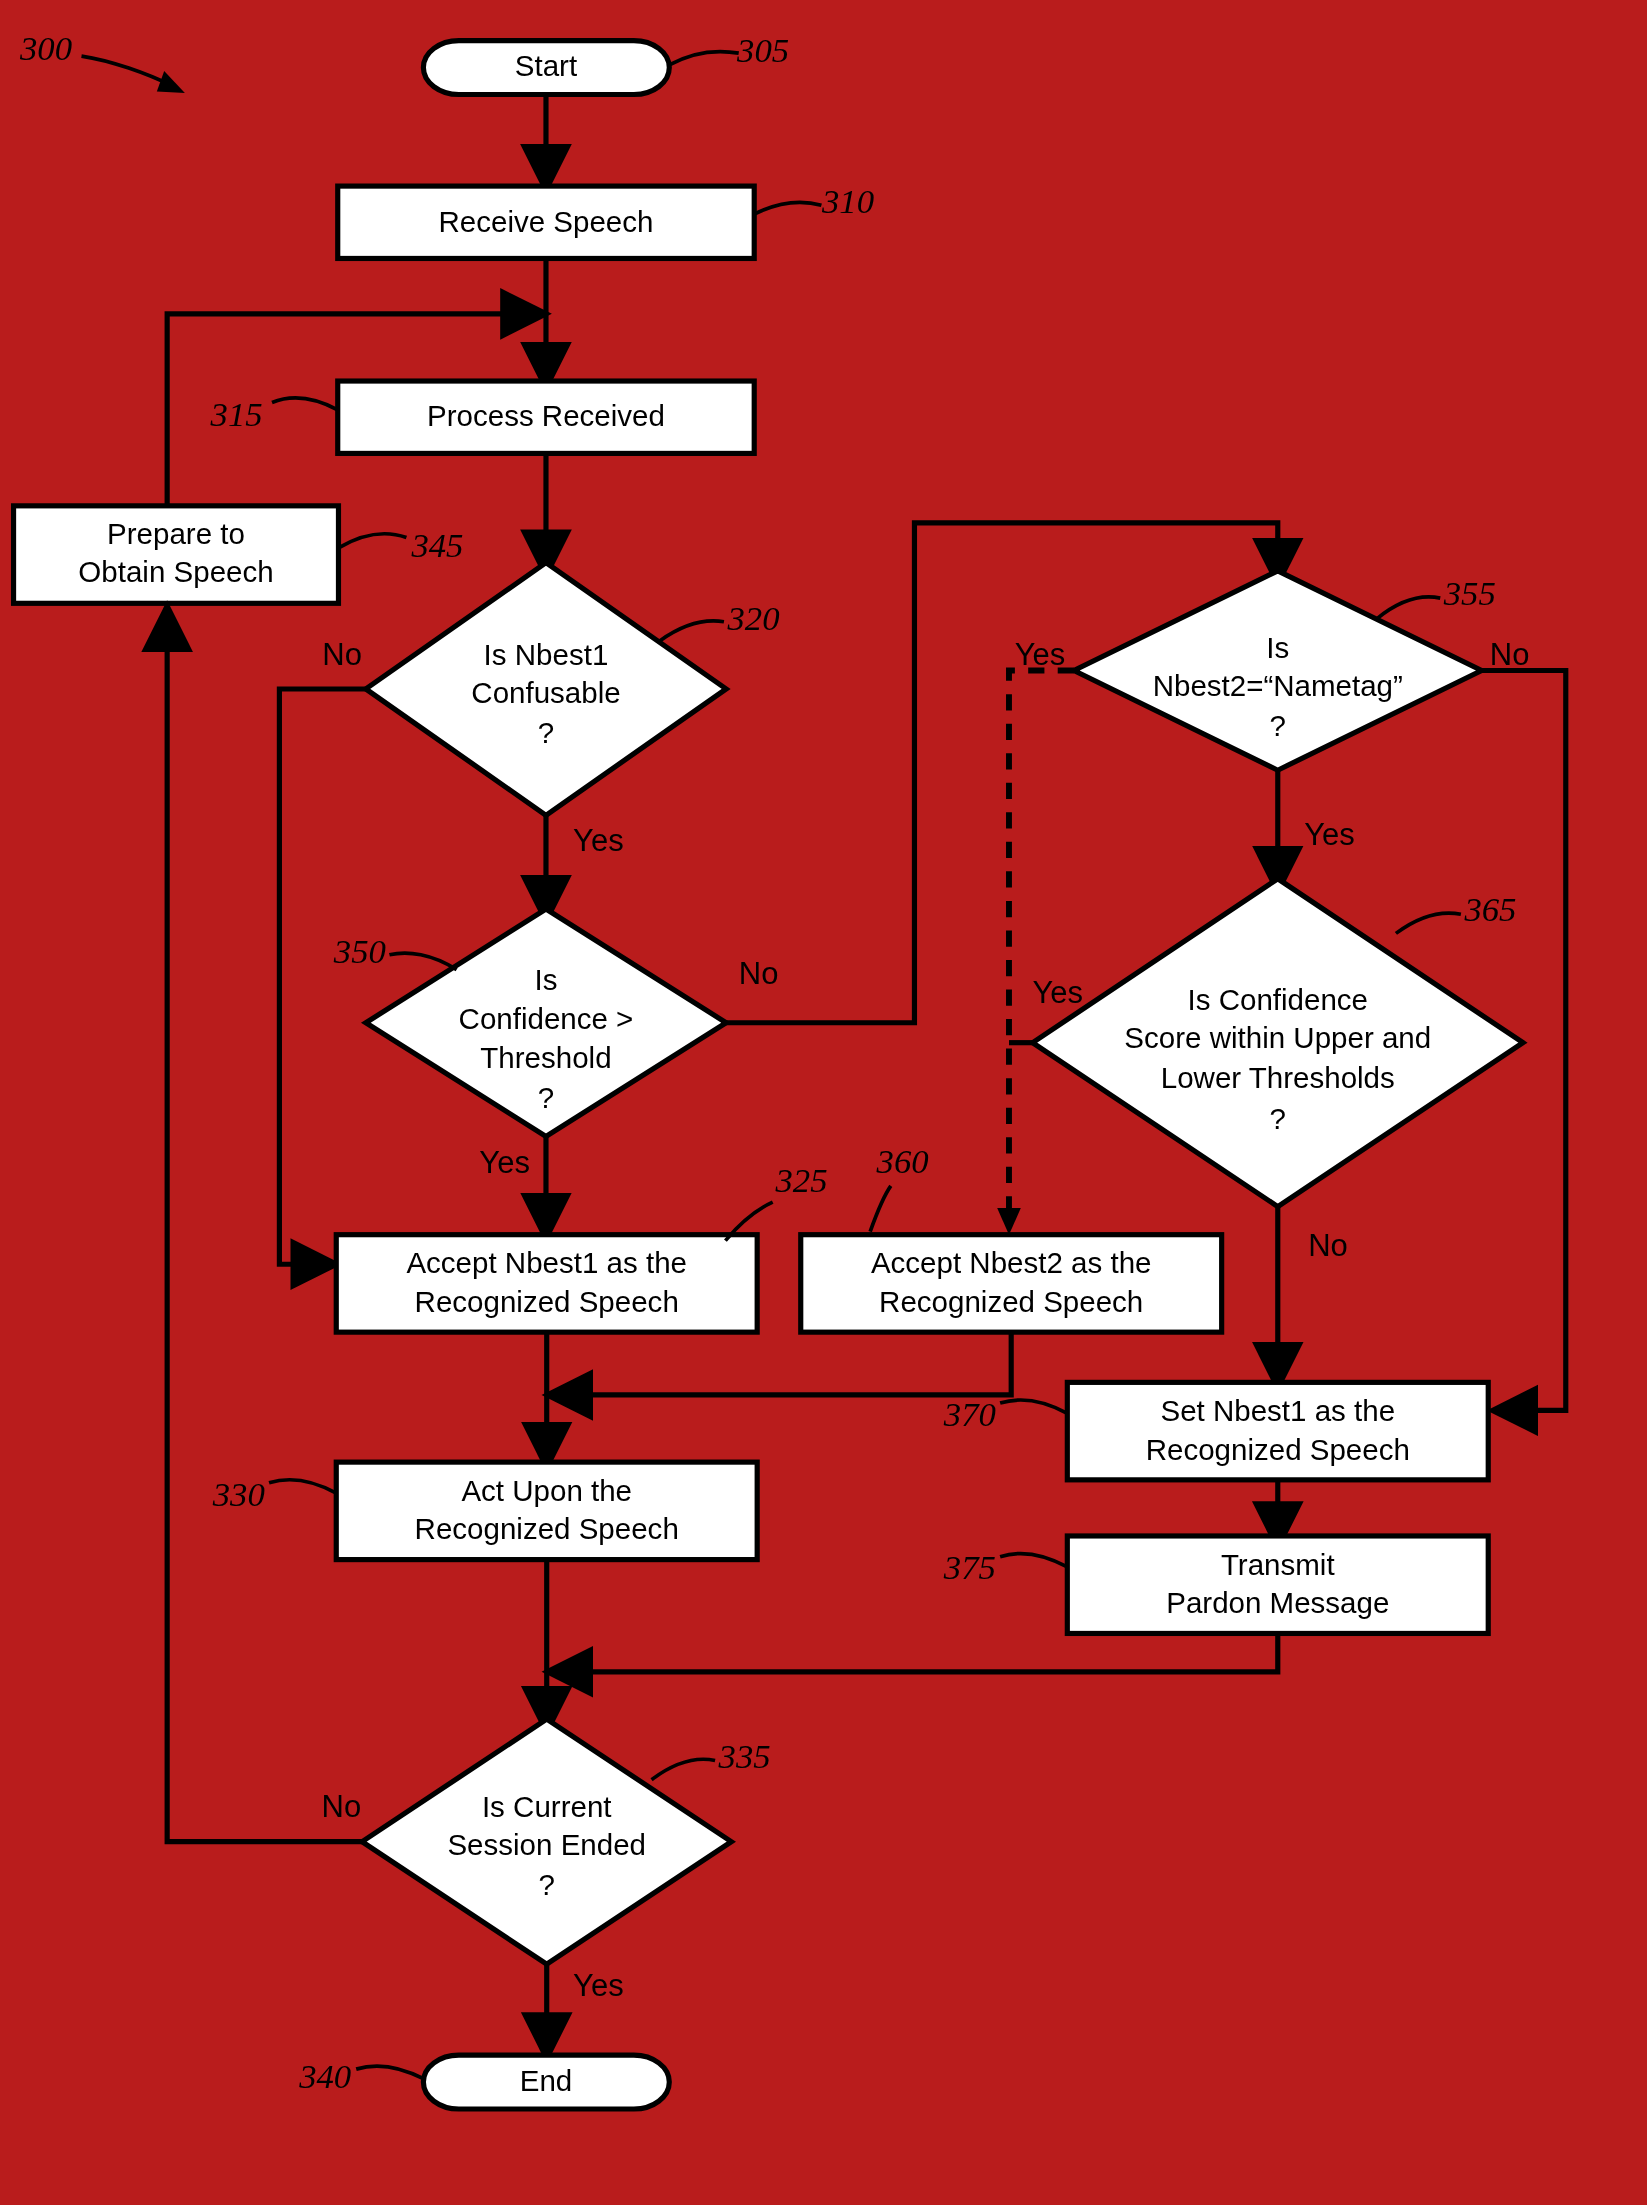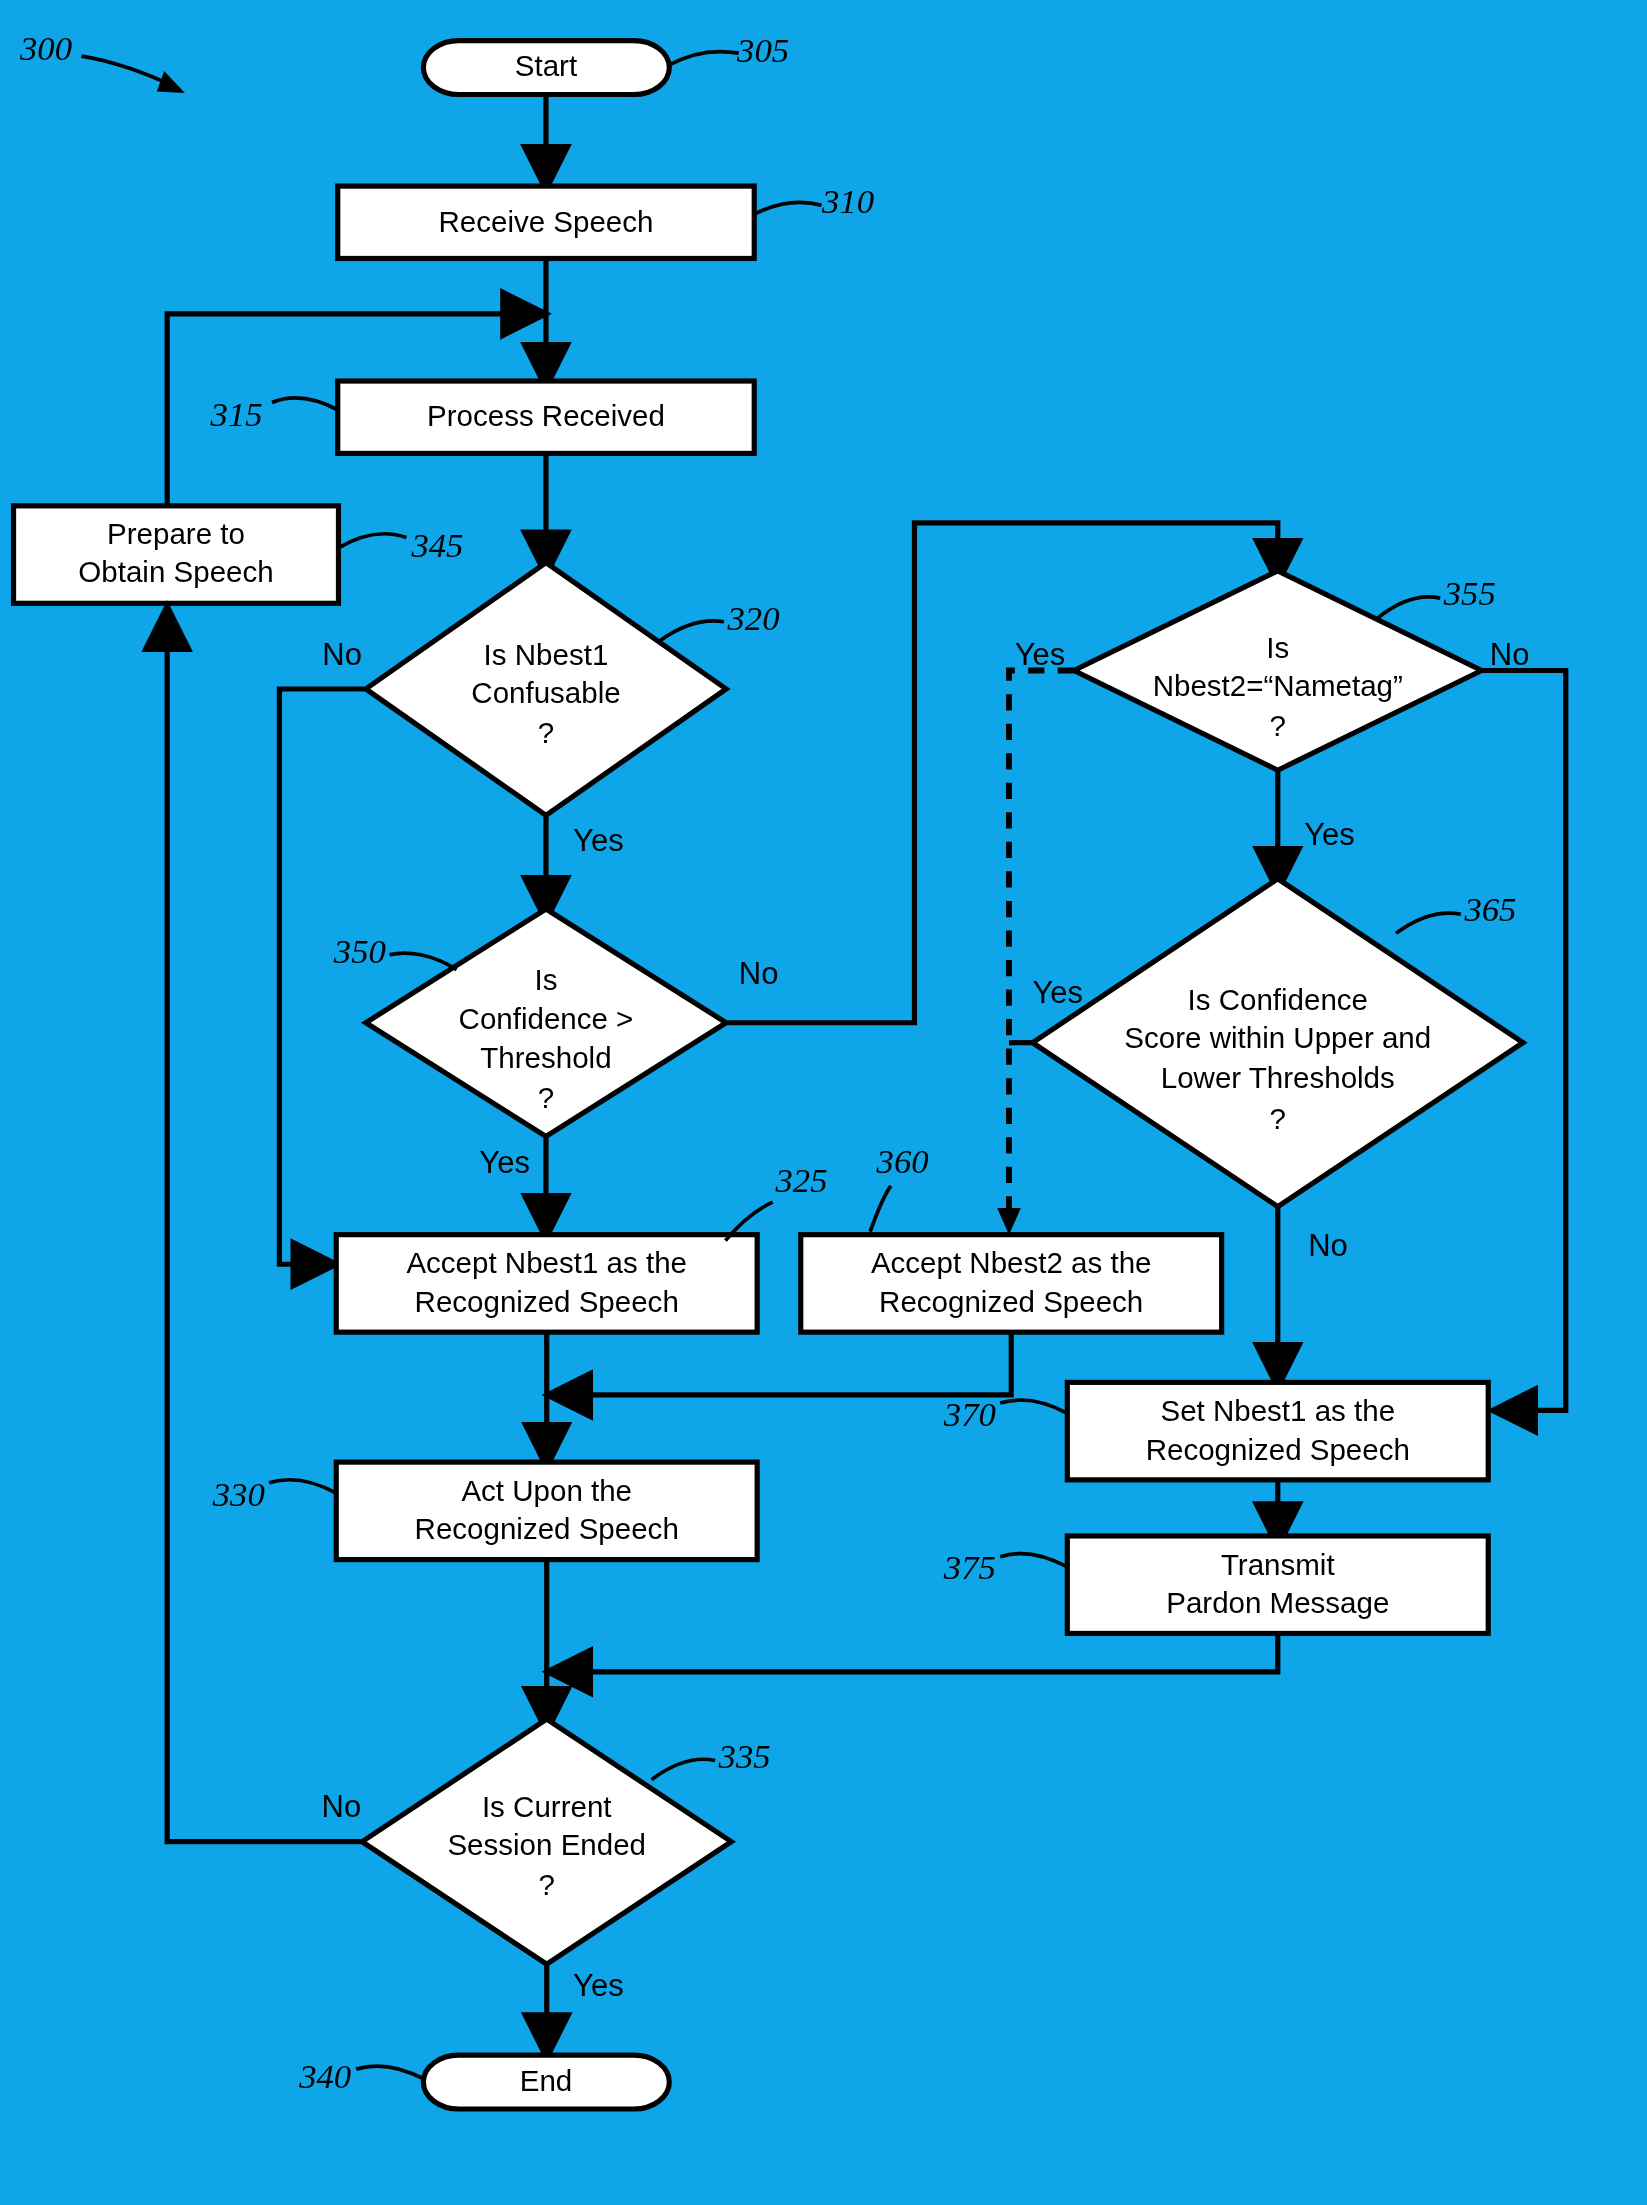--- a/index.html
+++ b/index.html
@@ -4,21 +4,21 @@
 <style>
   html, body {
     margin: 0;
     padding: 0;
     background: #ffffff;
   }
   #page {
     position: relative;
     width: 1648px;
     height: 2205px;
-    background: #0ea5e9;
+    background: #b91c1c;
     font-family: "Liberation Sans", sans-serif;
   }
   svg#flow {
     position: absolute;
     top: 0;
     left: 0;
     width: 1648px;
     height: 2205px;
   }
   .shape {

